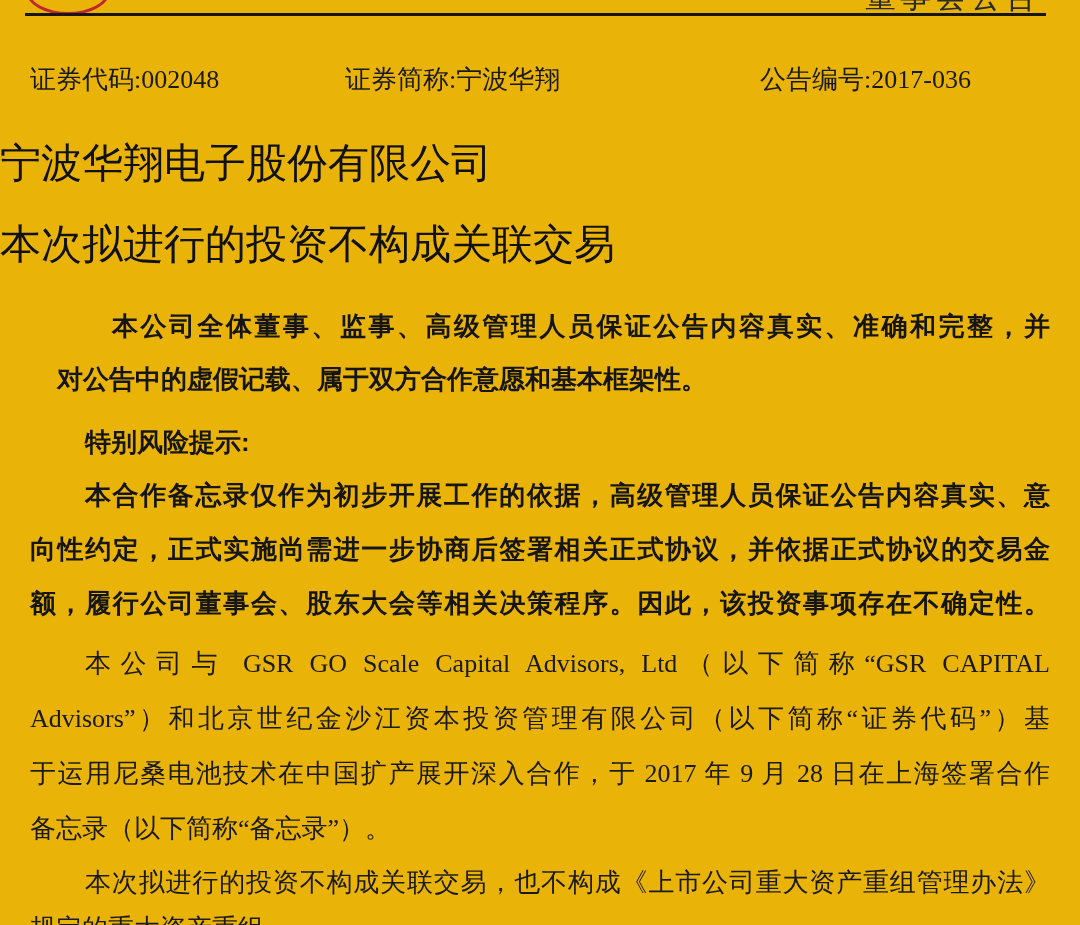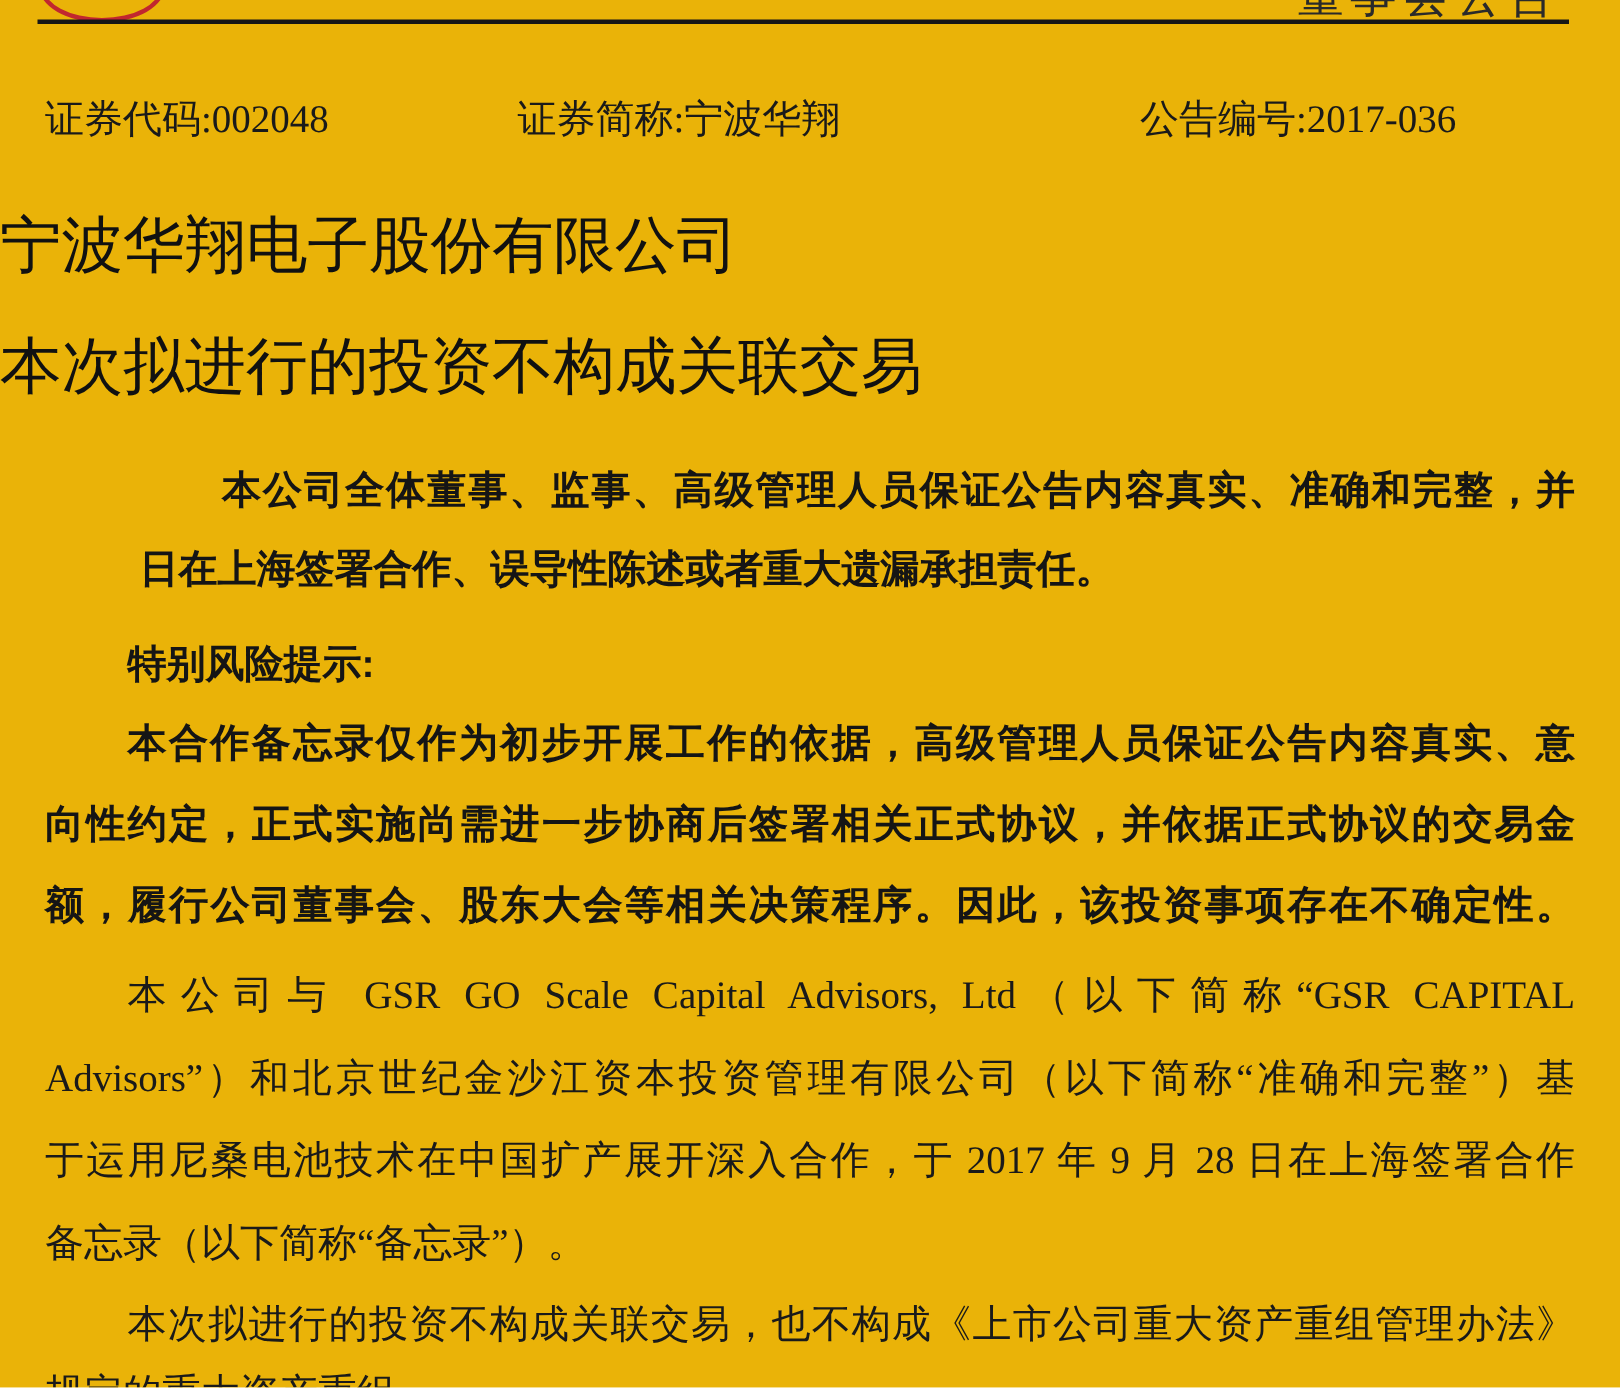--- a/index.html
+++ b/index.html
@@ -36,21 +36,21 @@
   }
   .t1{top:139px}
   .t2{top:220px}
   
   .bodytext{position:absolute;top:300px;left:30px;width:1020px;font-size:26px;}
   .line{line-height:53px;white-space:nowrap;}
   .just{text-align:justify;text-align-last:justify;}
   .indent{text-indent:55px;}
   .bold{font-family:"Liberation Sans","DejaVu Sans",sans-serif;font-weight:700;color:#151515;}
   .serif{font-family:"Liberation Serif","DejaVu Serif",serif;}
-  .commitment{margin-left:63px;}
+  .commitment{margin-left:27px;}
   .risk-heading{margin-left:55px;line-height:52px;margin-top:10px;}
   .risk .line{line-height:54px;}
   .memo{margin-top:6px;}
   .memo .line{line-height:55px;}
   .restruct{margin-top:4px;}
   .restruct .line{line-height:46px;}
 </style>
 </head>
 <body>
 
@@ -64,34 +64,34 @@
   <span class="info name">证券简称:宁波华翔</span>
   <span class="info num">公告编号:2017-036</span>
 
   <h1 class="title t1">宁波华翔电子股份有限公司</h1>
   <h1 class="title t2">本次拟进行的投资不构成关联交易</h1>
 
   <div class="bodytext">
 
     <div class="para commitment bold">
       <div class="line just indent">本公司全体董事、监事、高级管理人员保证公告内容真实、准确和完整，并</div>
-      <div class="line">日在上海签署合作、误导性陈述或者重大遗漏承担责任。</div>
+      <div class="line">对公告中的虚假记载、属于双方合作意愿和基本框架性。</div>
     </div>
 
     <div class="risk-heading bold">特别风险提示:</div>
 
     <div class="para risk bold">
       <div class="line just indent">本合作备忘录仅作为初步开展工作的依据，高级管理人员保证公告内容真实、意</div>
       <div class="line just">向性约定，正式实施尚需进一步协商后签署相关正式协议，并依据正式协议的交易金</div>
       <div class="line just">额，履行公司董事会、股东大会等相关决策程序。因此，该投资事项存在不确定性。</div>
     </div>
 
     <div class="para memo serif">
       <div class="line just indent">本公司与 GSR GO Scale Capital Advisors, Ltd（以下简称“GSR CAPITAL</div>
-      <div class="line just">Advisors”）和北京世纪金沙江资本投资管理有限公司（以下简称“准确和完整”）基</div>
+      <div class="line just">Advisors”）和北京世纪金沙江资本投资管理有限公司（以下简称“证券代码”）基</div>
       <div class="line just">于运用尼桑电池技术在中国扩产展开深入合作，于 2017 年 9 月 28 日在上海签署合作</div>
       <div class="line">备忘录（以下简称“备忘录”）。</div>
     </div>
 
     <div class="para restruct serif">
       <div class="line just indent">本次拟进行的投资不构成关联交易，也不构成《上市公司重大资产重组管理办法》</div>
       <div class="line">规定的重大资产重组</div>
     </div>
 
   </div>

